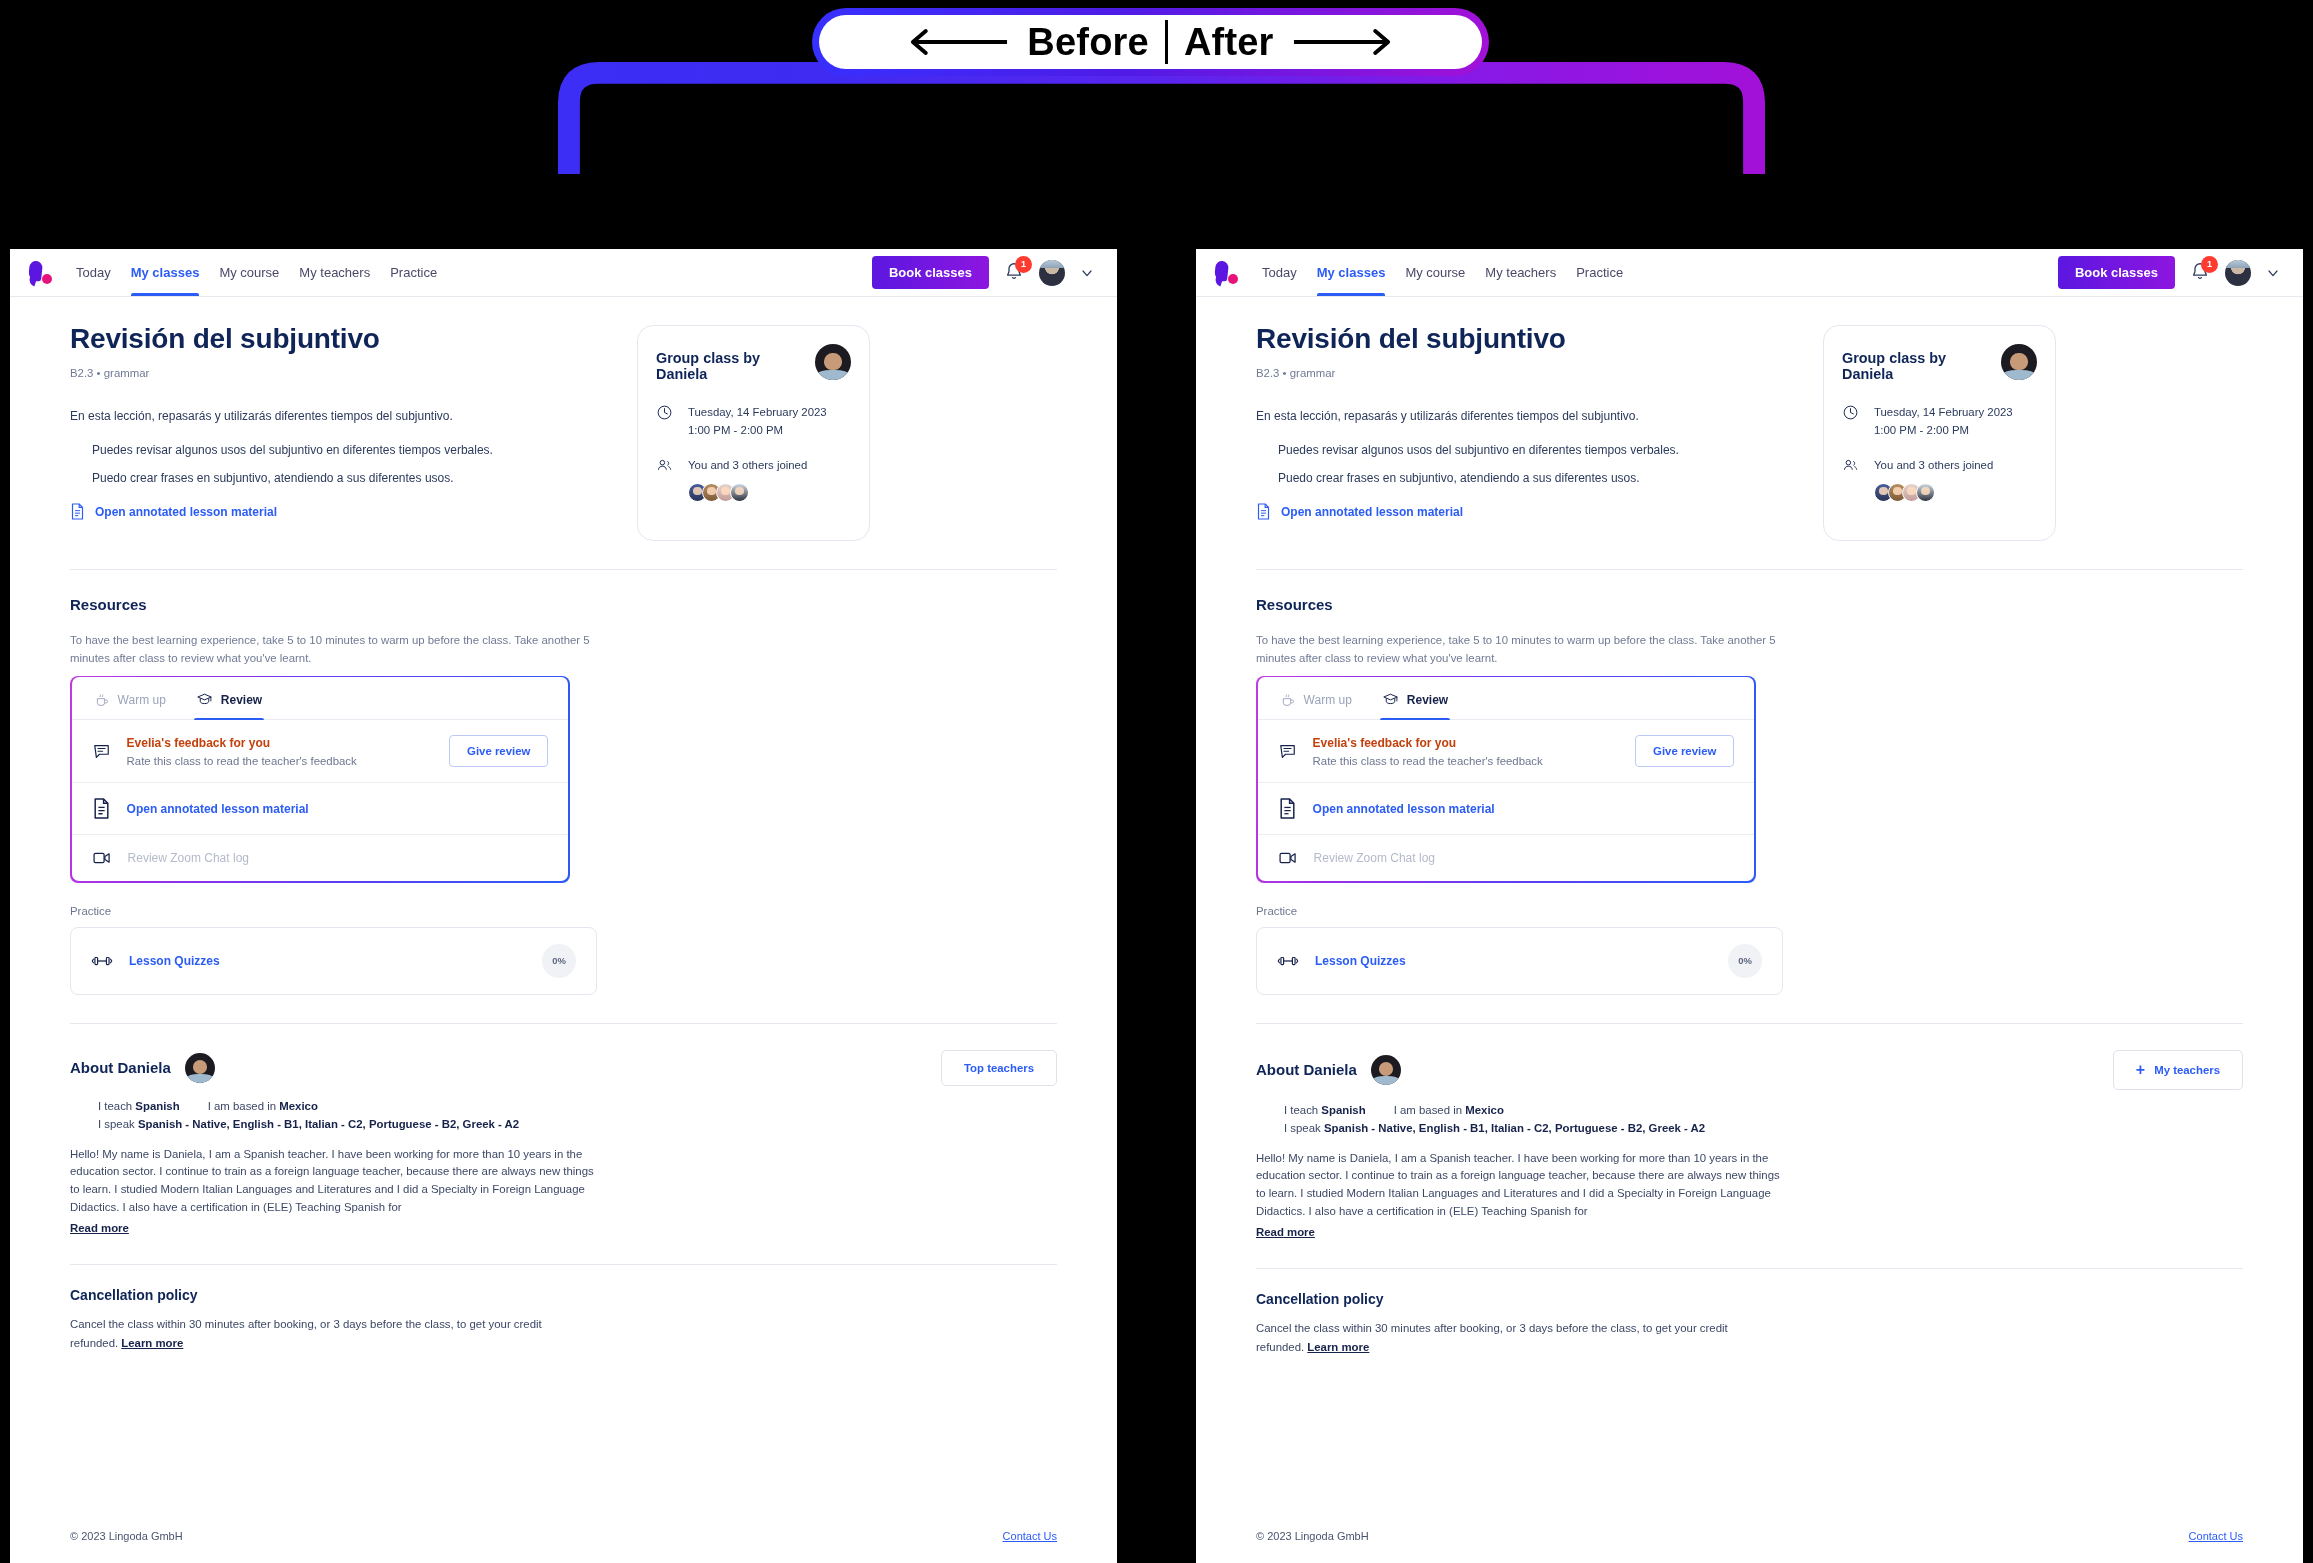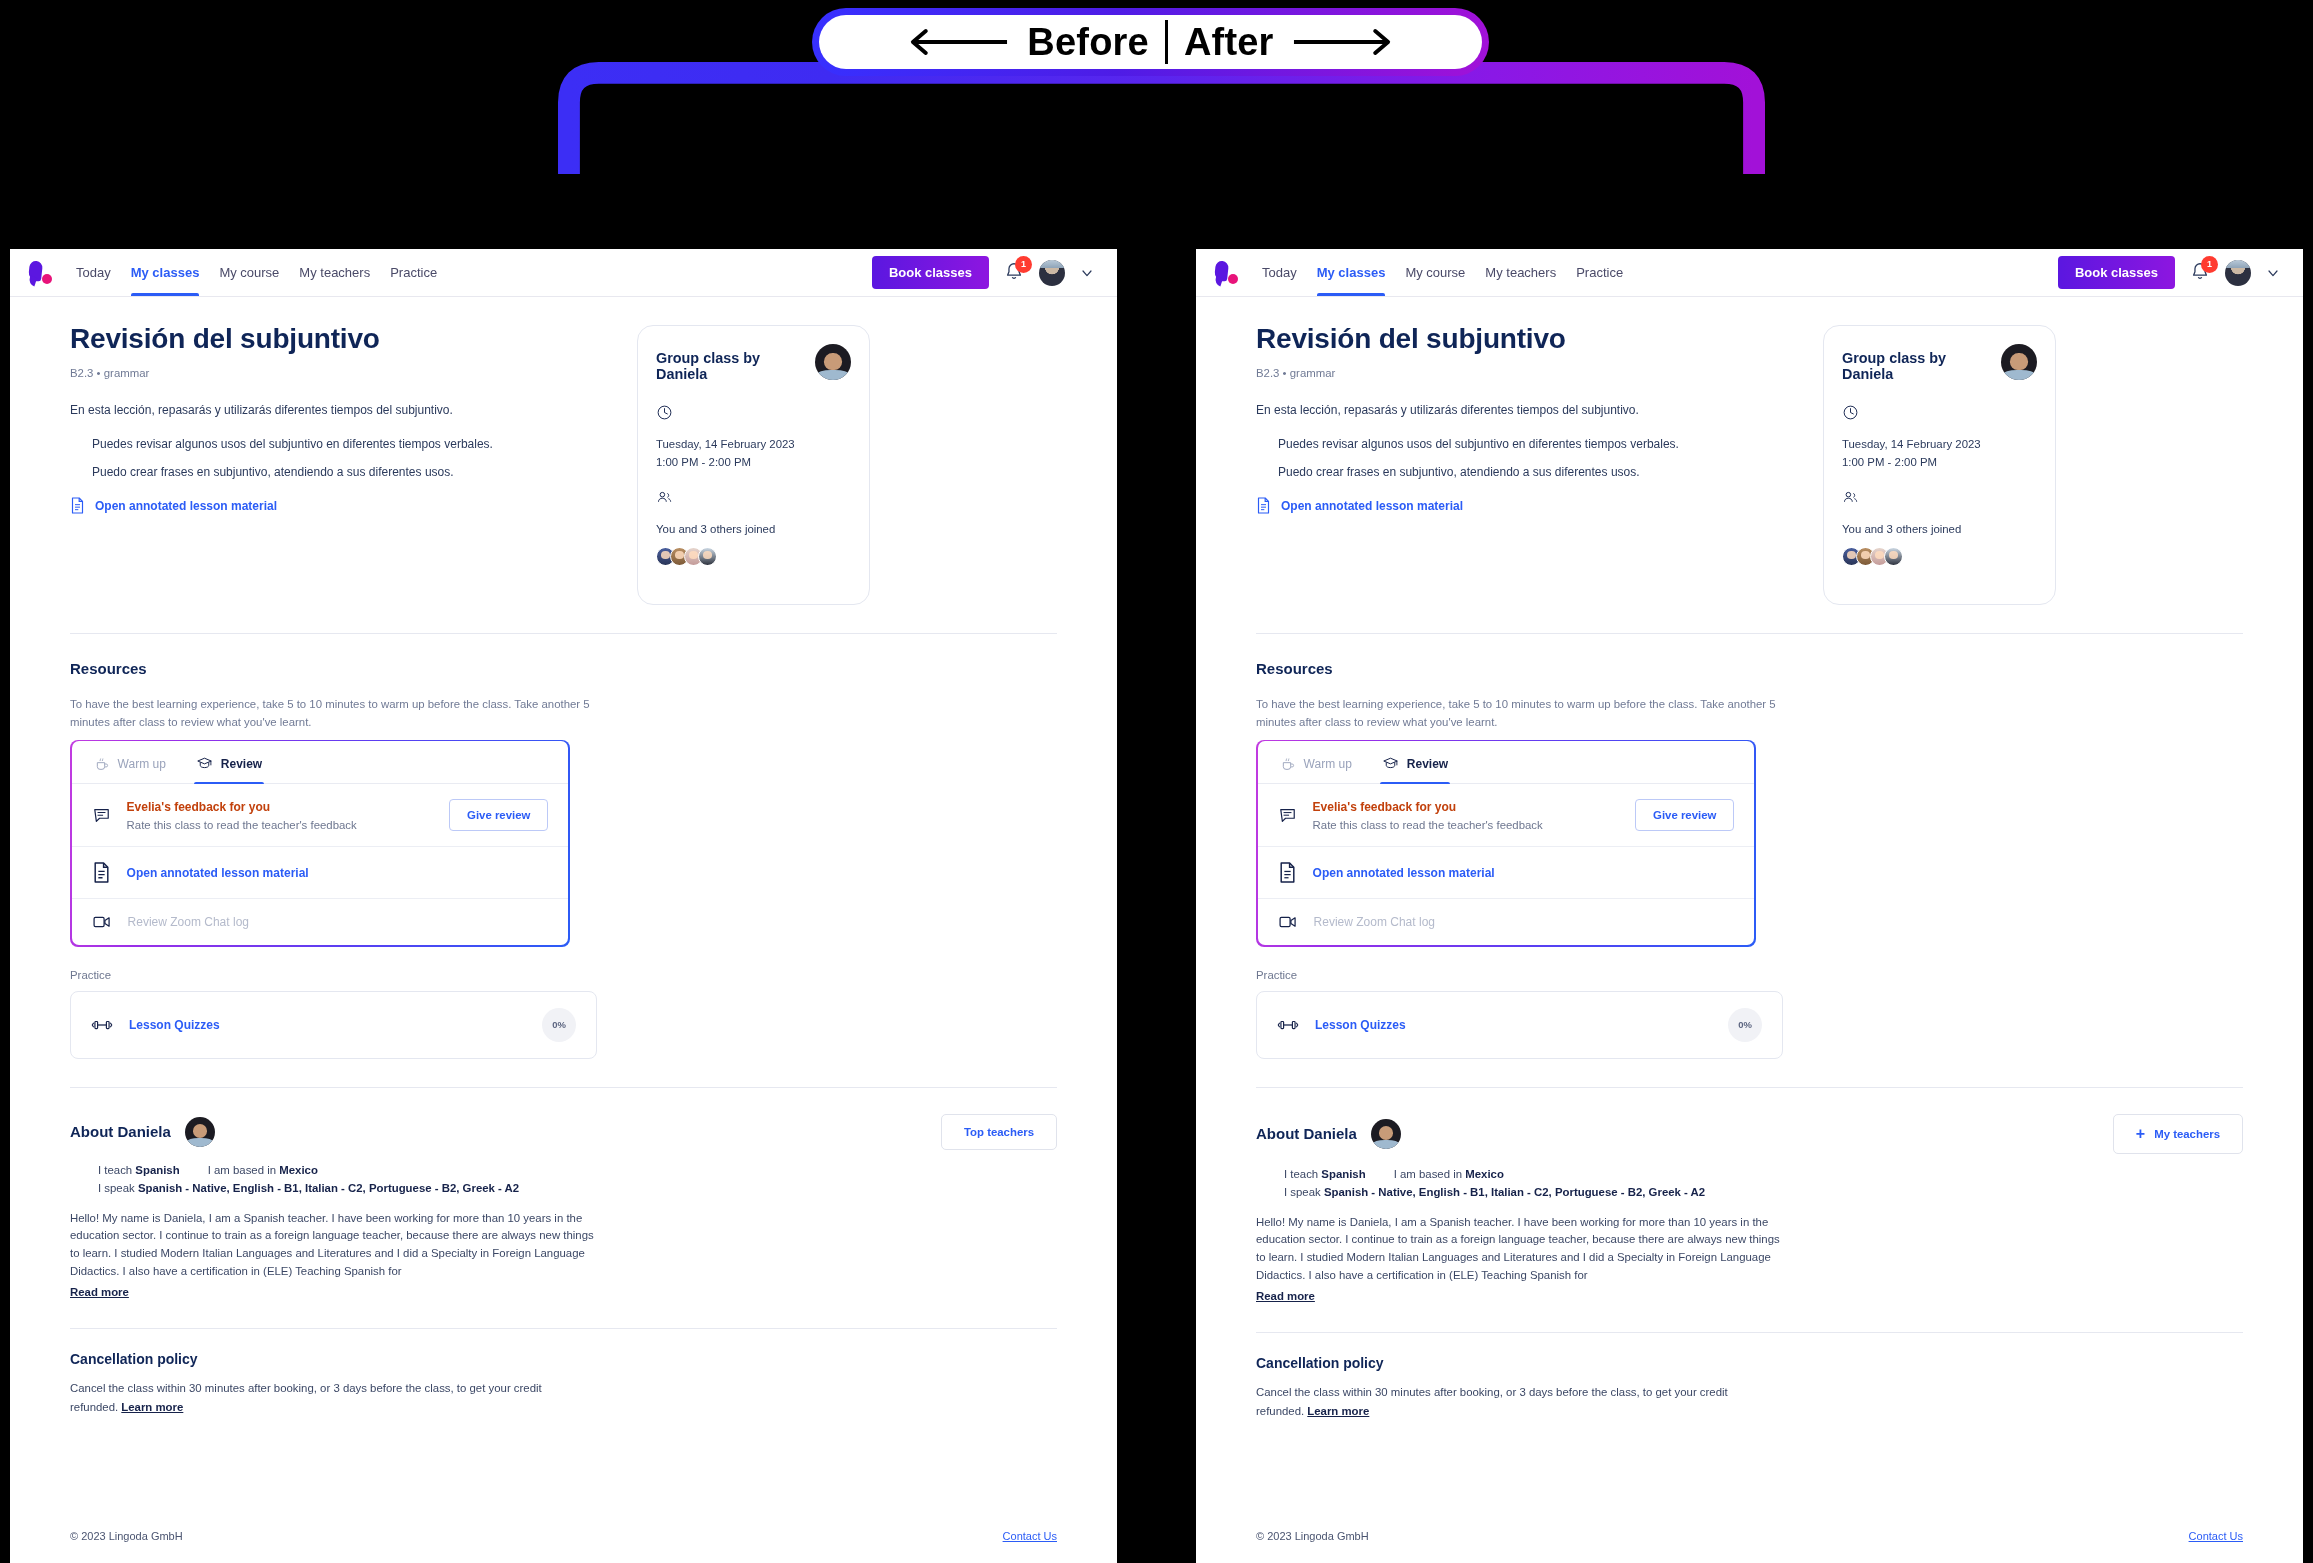--- a/index.html
+++ b/index.html
@@ -109,21 +109,21 @@
 
   
   .page { padding: 26px 60px 0 60px; position: relative; }
   .row-top { display: flex; gap: 40px; }
   .col-main { width: 527px; flex: none; }
 
   h1.title {
     font-size: 28px; color: #0f2557; font-weight: bold;
     letter-spacing: -0.2px; margin-bottom: 12px;
   }
-  .subtitle { font-size: 11.4px; color: #707a95; margin-bottom: 22px; }
+  .subtitle { font-size: 11.4px; color: #707a95; margin-bottom: 28px; }
   .lead { font-size: 12px; color: #2b3a5c; line-height: 1.5; margin-bottom: 16px; }
   .bullet { font-size: 12px; color: #2b3a5c; line-height: 1.5; margin: 0 0 10px 22px; }
   .link-row { display: flex; align-items: center; gap: 10px; margin-top: 16px; }
   .link-blue { font-size: 12px; color: #2b5cf6; font-weight: bold; cursor: pointer; }
 
   
   .gc-card {
     width: 233px; flex: none; border: 1px solid #e4e7f0; border-radius: 16px;
     padding: 18px 18px 20px 18px; background:#fff;
     align-self: flex-start; margin-top: 2px;
@@ -135,21 +135,21 @@
     background: #1c1b22; position: relative;
   }
   .gc-teacher-av:before{
     content:""; position:absolute; left:26%; top:26%; width:48%; height:46%;
     background:#c89b78; border-radius:50% 50% 45% 45%;
   }
   .gc-teacher-av:after{
     content:""; position:absolute; left:6%; bottom:0; width:88%; height:28%;
     background:#9fb9cf; border-radius:44% 44% 0 0;
   }
-  .gc-line { display: flex; gap: 15px; align-items: flex-start; margin-bottom: 18px; flex-direction: column; }
+  .gc-line { display: flex; gap: 15px; align-items: flex-start; margin-bottom: 18px; }
   .gc-txt { font-size: 11.4px; color: #2b3a5c; line-height: 1.55; }
   .avatars { display: flex; margin-top: 8px; }
   .mini-av {
     width: 19px; height: 19px; border-radius: 50%; border: 1.5px solid #fff;
     margin-left: -5px; overflow: hidden; position: relative;
   }
   .mini-av:first-child { margin-left: 0; }
   .mini-av.a1 { background: linear-gradient(#4a5f9e,#2a3558); }
   .mini-av.a2 { background: linear-gradient(#b98f63,#7d5a38); }
   .mini-av.a3 { background: linear-gradient(#e6d5cd,#c49c9a); }

